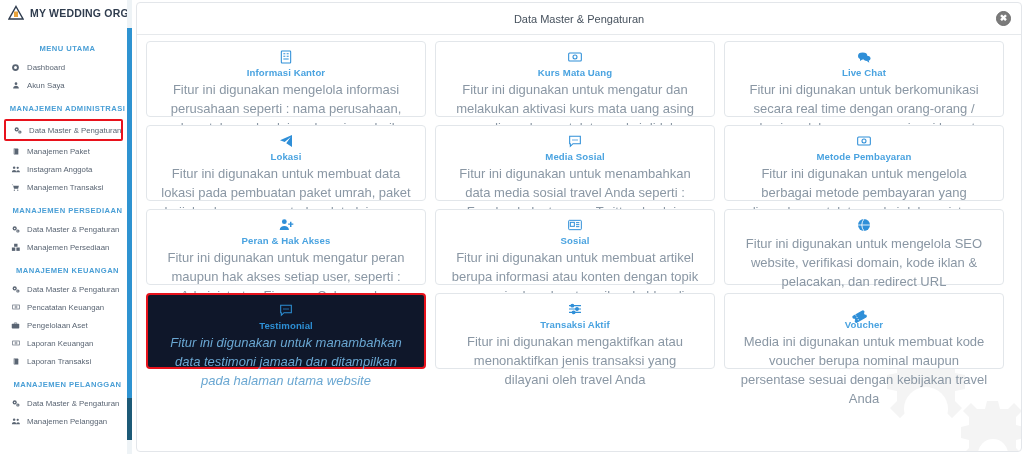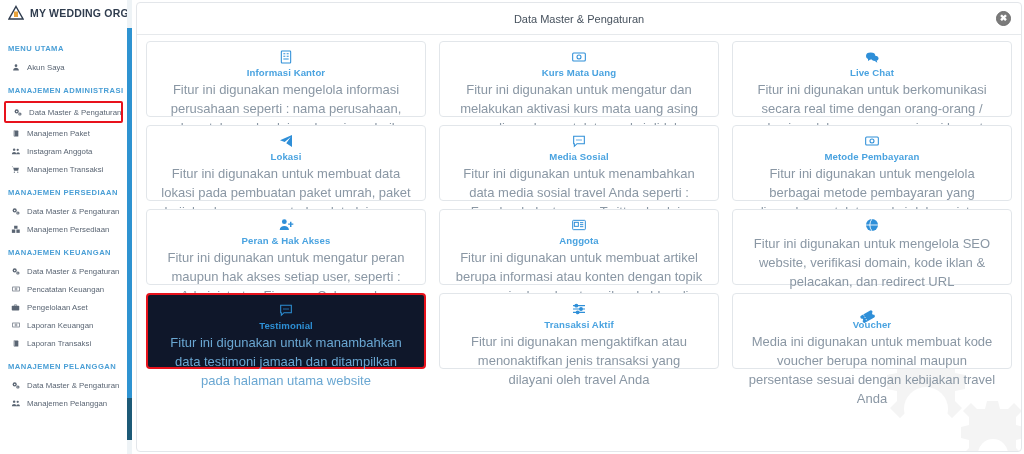--- a/index.html
+++ b/index.html
@@ -20,21 +20,21 @@
     height: 26px; display: flex; align-items: center; gap: 6px;
     padding-left: 8px; white-space: nowrap;
   }
   .brand-logo { width: 16px; height: 16px; flex: 0 0 16px; }
   .brand-text {
     font-size: 10.5px; font-weight: 700; color: #2f3c4e; letter-spacing: .2px;
   }
   .menu { padding-top: 8px; }
   .menu-head {
     font-size: 7.6px; font-weight: 700; color: #4a9fd6; letter-spacing: .45px;
-    padding: 10px 0 5px 8px; text-transform: uppercase;
+    padding: 10px 0 5px 8px; text-transform: uppercase; text-align: center;
   }
   .menu-item {
     display: flex; align-items: center; gap: 6px;
     padding: 4.5px 4px 4.5px 10px; font-size: 7.8px; color: #5a6573;
     white-space: nowrap; position: relative;
   }
   .menu-item .mi-icon {
     width: 11px; flex: 0 0 11px; display: flex; justify-content: center;
     color: #5a6573; font-size: 8.5px; line-height: 1;
   }
@@ -79,21 +79,21 @@
 
   
   #watermark {
     position: absolute; right: -14px; bottom: -30px;
     width: 190px; height: 150px; pointer-events: none; opacity: 1;
   }
 
   
   #grid {
     position: relative; padding: 6px 9px 0 9px;
-    display: flex; flex-wrap: wrap; gap: 8px 9px; align-content: flex-start; justify-content: space-between;
+    display: flex; flex-wrap: wrap; gap: 8px 9px; align-content: flex-start;
   }
   .card {
     width: 280px; height: 76px;
     border: 1px solid #e2e6ea; border-radius: 4px; background: #fff;
     padding: 6px 10px 4px 10px; text-align: center; position: relative;
   }
   .card.selected {
     border: 2px solid #e8121c; background: #0f172a;
   }
   .card-icon {
@@ -101,21 +101,21 @@
     color: #2f8fd8; margin-bottom: 1px;
   }
   .card-title {
     font-size: 9.6px; font-weight: 700; color: #4aa3e0; margin-bottom: 3px;
     letter-spacing: .1px;
   }
   .card.selected .card-title { color: #2d8fd4; }
   .card-desc {
     font-size: 13px; color: #8a97a4; line-height: 1.45; padding: 0 4px;
   }
-  .card.selected .card-desc { color: #6aa7d2; }
+  .card.selected .card-desc { color: #6aa7d2; font-style: italic; }
   svg { display: block; }
 </style>
 </head>
 <body>
 
 <div id="app">
 
   <div id="sidebar">
     <div class="brand">
       <span class="brand-logo">
@@ -123,20 +123,29 @@
           <polygon points="8,1.5 15,14 1,14" fill="none" stroke="#2f3c4e" stroke-width="1.4"></polygon>
           <rect x="6" y="6.5" width="4" height="5.5" fill="#e8a33d"></rect>
         </svg>
       </span>
       <span class="brand-text">MY WEDDING ORGAN</span>
     </div>
     <div class="menu" id="sidebar-menu">
         <div class="menu-head">MENU UTAMA</div>
         <div class="menu-item">
           <span class="mi-icon">
+            <svg width="9" height="9" viewBox="0 0 24 24" fill="#5a6573">
+              <circle cx="12" cy="12" r="9"></circle>
+              <circle cx="12" cy="12" r="4" fill="#fff"></circle>
+            </svg>
+          </span>
+          <span>Dashboard</span>
+        </div>
+        <div class="menu-item">
+          <span class="mi-icon">
             <svg width="8" height="9" viewBox="0 0 24 24" fill="#5a6573">
               <circle cx="12" cy="6.5" r="4"></circle>
               <path d="M3.5 21c0-5 3.8-8 8.5-8s8.5 3 8.5 8z"></path>
             </svg>
           </span>
           <span>Akun Saya</span>
         </div>
         <div class="menu-head">MANAJEMEN ADMINISTRASI</div>
         <div class="menu-item highlight">
           <span class="mi-icon">
@@ -372,21 +381,21 @@
           <div class="card-desc">Fitur ini digunakan untuk mengatur peran maupun hak akses setiap user, seperti : Administrator, Finance, Cabang, dan sebagainya</div>
         </div>
         <div class="card">
           <div class="card-icon">
             <svg width="16" height="16" viewBox="0 0 24 24" fill="none" stroke="#2f8fd8" stroke-width="1.5">
               <rect x="2.5" y="5" width="19" height="14" rx="1.2"></rect>
               <rect x="5" y="8" width="6" height="6"></rect>
               <path d="M13.5 8.5h5M13.5 11.5h5M13.5 14.5h5"></path>
             </svg>
           </div>
-          <div class="card-title">Anggota</div>
+          <div class="card-title">Sosial</div>
           <div class="card-desc">Fitur ini digunakan untuk membuat artikel berupa informasi atau konten dengan topik apa saja dan akan tampil pada blog di website Anda</div>
         </div>
         <div class="card">
           <div class="card-icon">
             <svg width="16" height="16" viewBox="0 0 24 24" fill="#2f8fd8">
               <circle cx="12" cy="12" r="9"></circle>
               <path d="M12 3a14 14 0 000 18M3 12h18" stroke="#ffffff" stroke-width="1.3" fill="none"></path>
             </svg>
           </div>
           <div class="card-desc">Fitur ini digunakan untuk mengelola SEO website, verifikasi domain, kode iklan &amp; pelacakan, dan redirect URL</div>

